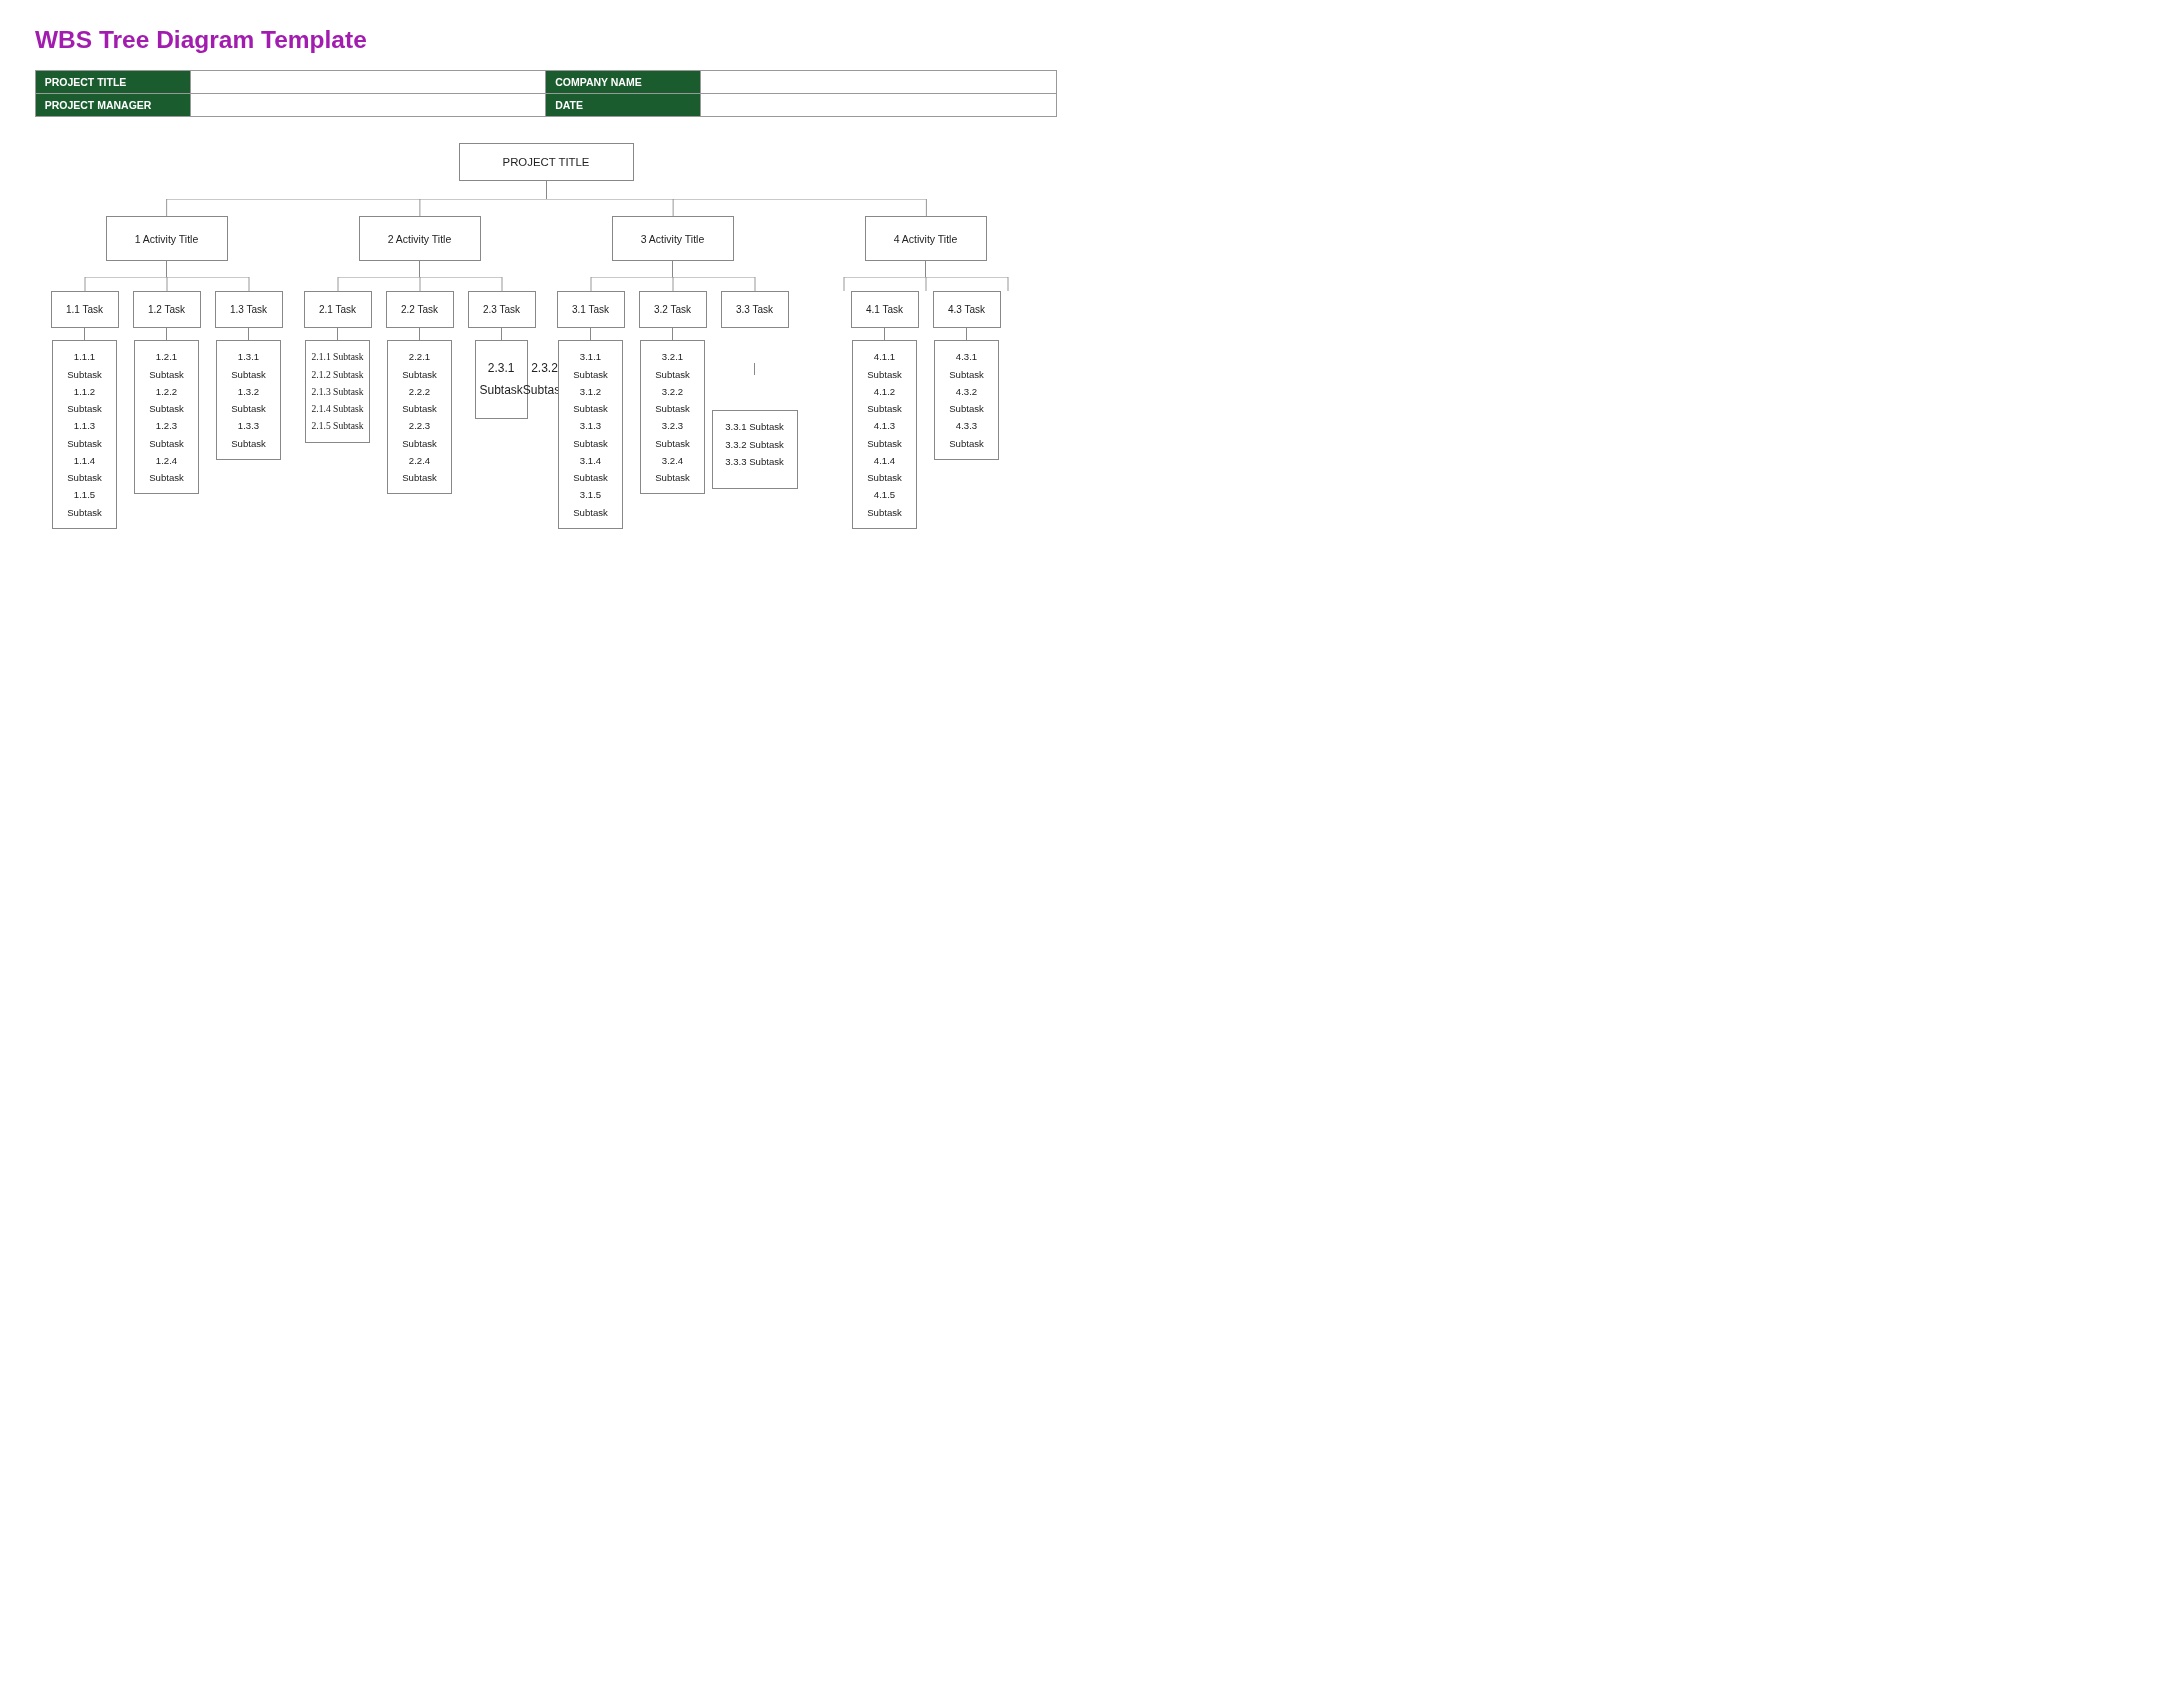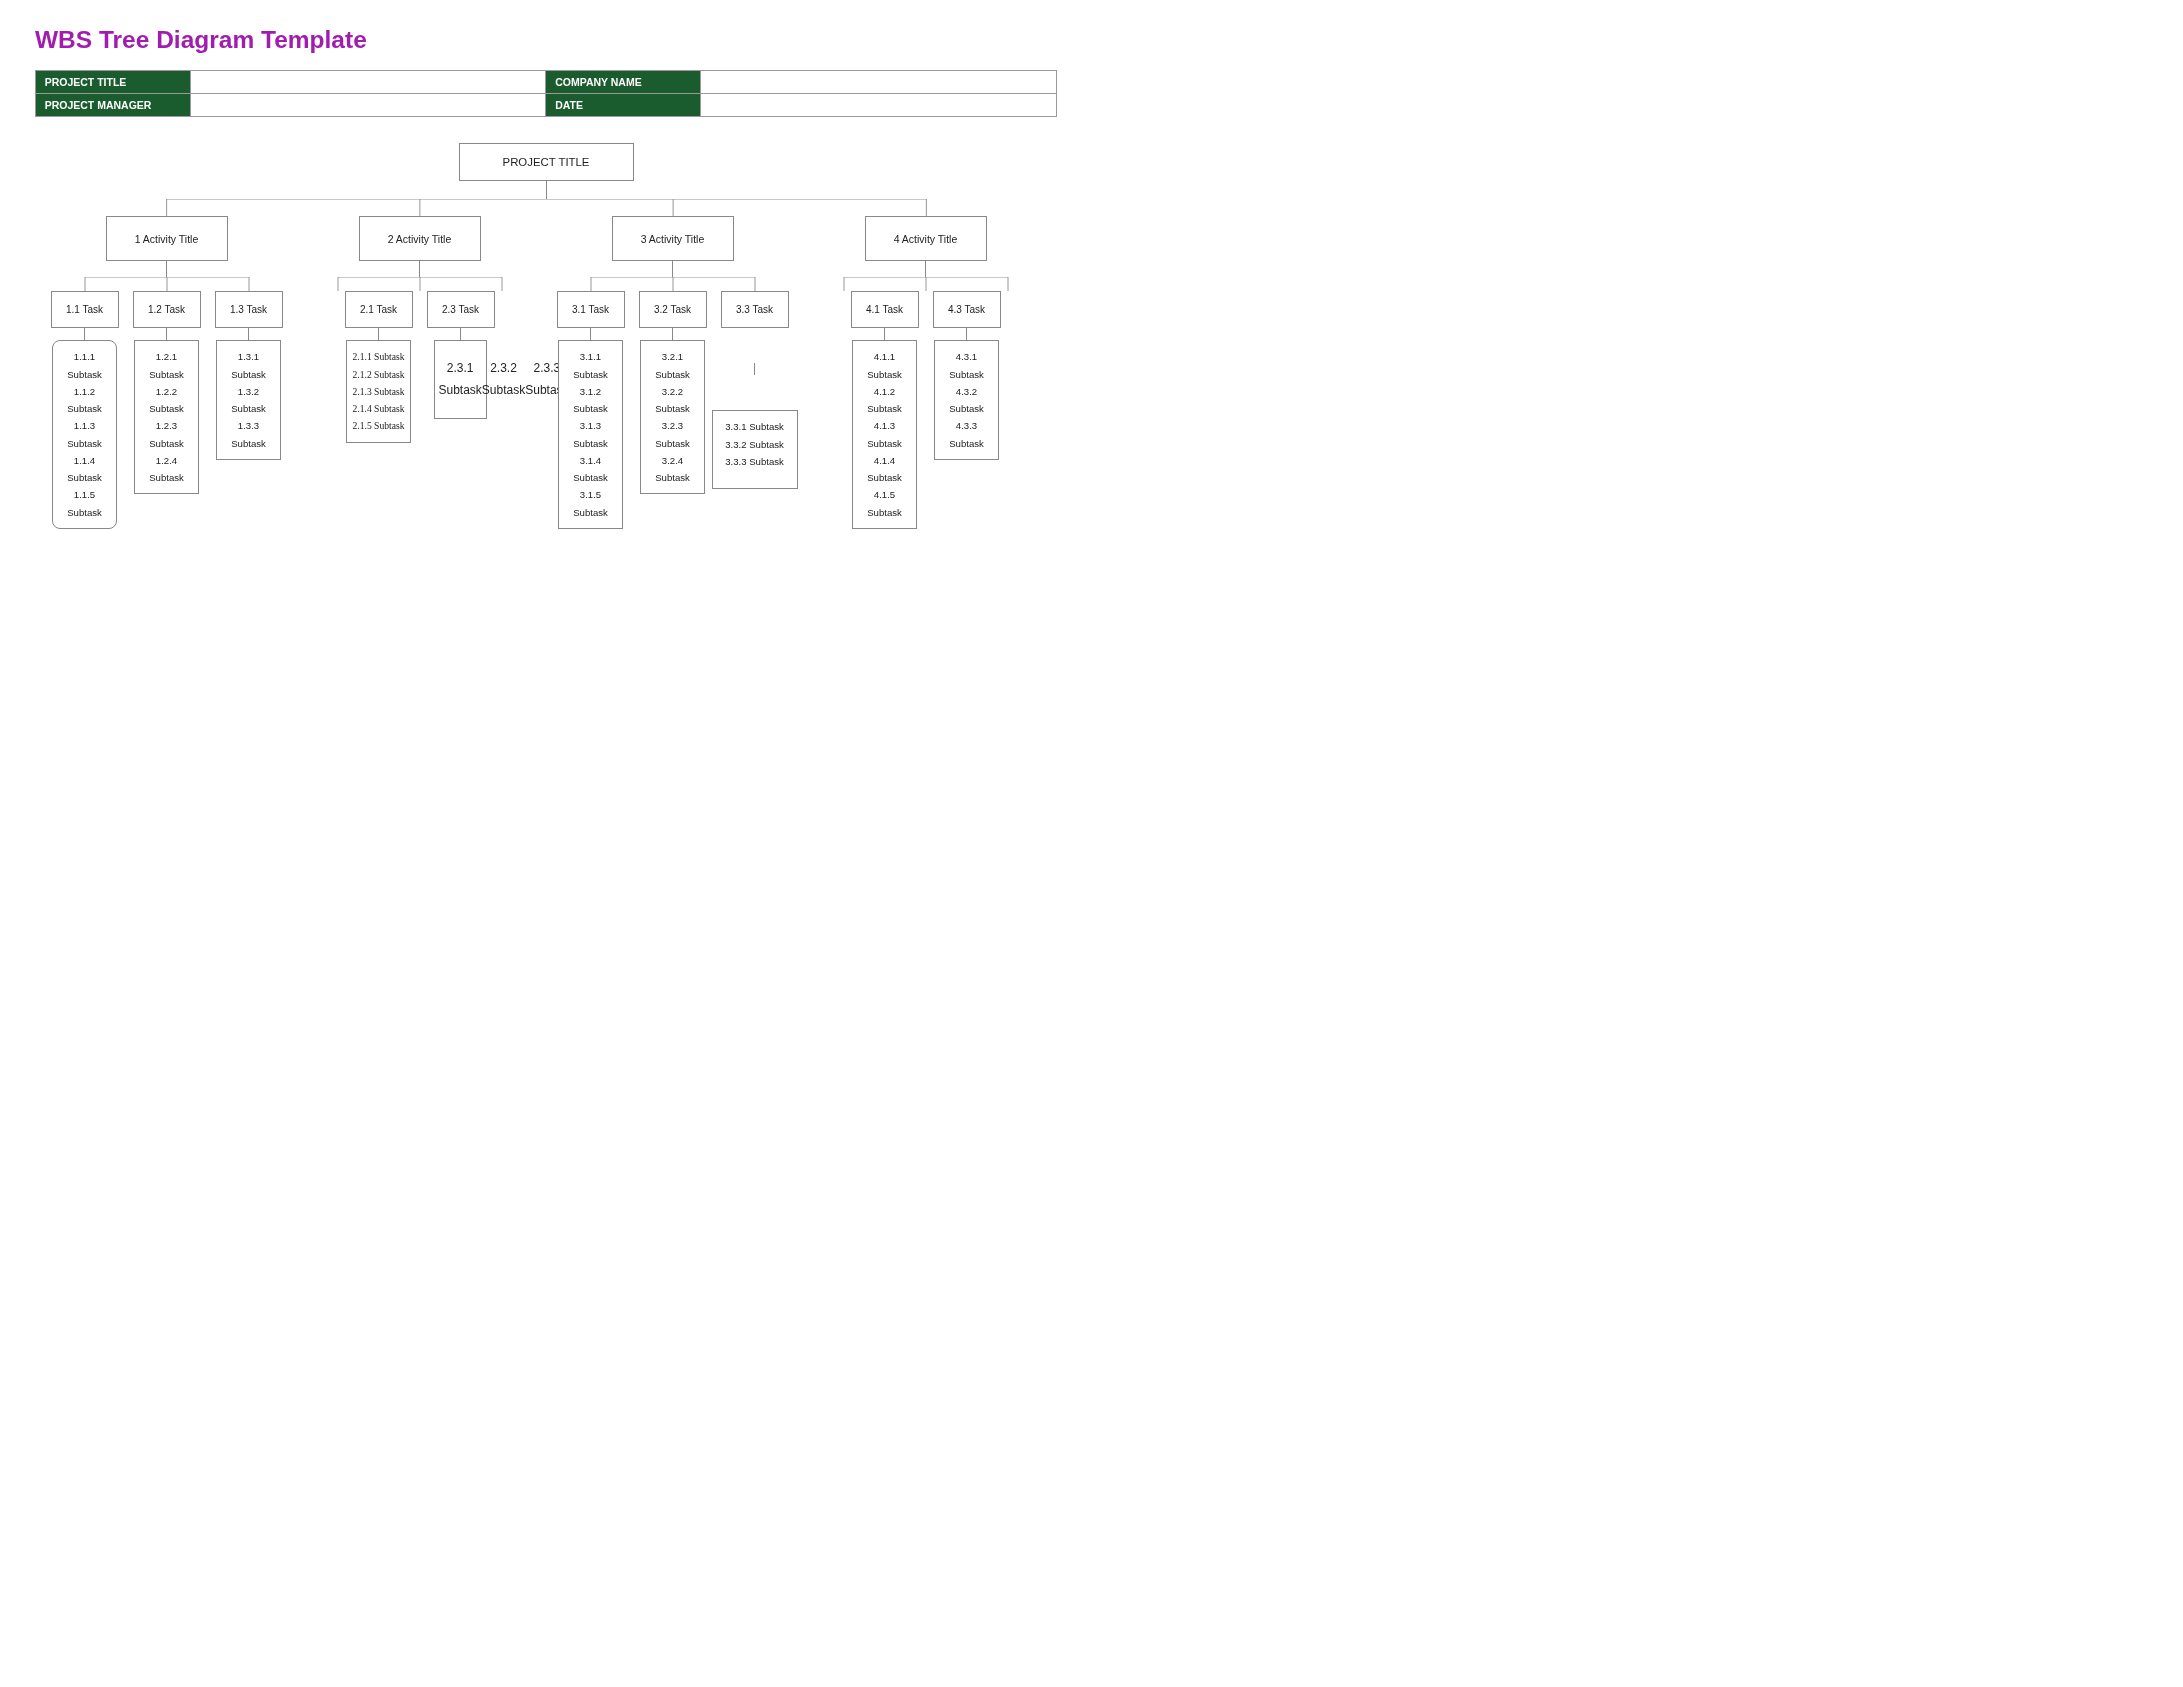--- a/index.html
+++ b/index.html
@@ -109,21 +109,21 @@
           <svg width="246" height="14" style="display: block;" viewBox="0 0 282 16">
             <line x1="47" y1="0" x2="235" y2="0" stroke="#888" stroke-width="1"></line>
             <line x1="47" y1="0" x2="47" y2="16" stroke="#888" stroke-width="1"></line>
             <line x1="141" y1="0" x2="141" y2="16" stroke="#888" stroke-width="1"></line>
             <line x1="235" y1="0" x2="235" y2="16" stroke="#888" stroke-width="1"></line>
           </svg>
           <div style="display: flex; flex-direction: row; align-items: flex-start;">
             <div style="display: flex; flex-direction: column; align-items: center; width: 82px;">
               <div class="box box-task">1.1 Task</div>
               <div class="vl" style="height: 12.2px;"></div>
-              <div class="box" style="width: 65px; min-height: 79px; display: flex; flex-direction: column; align-items: center; justify-content: flex-start; padding: 7px 3.5px; font-size: 9.6px; line-height: 1.8; border-radius: 8px;">
+              <div class="box" style="width: 65px; min-height: 79px; display: flex; flex-direction: column; align-items: center; justify-content: flex-start; padding: 7px 3.5px; font-size: 9.6px; line-height: 1.8;">
                 <div>1.1.1 Subtask</div>
                 <div>1.1.2 Subtask</div>
                 <div>1.1.3 Subtask</div>
                 <div>1.1.4 Subtask</div>
                 <div>1.1.5 Subtask</div>
               </div>
             </div>
             <div style="display: flex; flex-direction: column; align-items: center; width: 82px;">
               <div class="box box-task">1.2 Task</div>
               <div class="vl" style="height: 12.2px;"></div>
@@ -160,20 +160,30 @@
               <div class="vl" style="height: 12.2px;"></div>
               <div class="box" style="width: 65px; min-height: 79px; display: flex; flex-direction: column; align-items: center; justify-content: flex-start; padding: 7px 3.5px; font-size: 9.6px; line-height: 1.8; font-family: Liberation Serif, serif;">
                 <div>2.1.1 Subtask</div>
                 <div>2.1.2 Subtask</div>
                 <div>2.1.3 Subtask</div>
                 <div>2.1.4 Subtask</div>
                 <div>2.1.5 Subtask</div>
               </div>
             </div>
             <div style="display: flex; flex-direction: column; align-items: center; width: 82px;">
+              <div class="box box-task">2.2 Task</div>
+              <div class="vl" style="height: 12.2px;"></div>
+              <div class="box" style="width: 65px; min-height: 79px; display: flex; flex-direction: column; align-items: center; justify-content: flex-start; padding: 7px 3.5px; font-size: 9.6px; line-height: 1.8;">
+                <div>2.2.1 Subtask</div>
+                <div>2.2.2 Subtask</div>
+                <div>2.2.3 Subtask</div>
+                <div>2.2.4 Subtask</div>
+              </div>
+            </div>
+            <div style="display: flex; flex-direction: column; align-items: center; width: 82px;">
               <div class="box box-task">2.3 Task</div>
               <div class="vl" style="height: 12.2px;"></div>
               <div class="box" style="width: 53px; min-height: 79px; display: flex; flex-direction: row; align-items: center; justify-content: flex-start; padding: 7px 3.5px; font-size: 12px; line-height: 1.8;">
                 <div>2.3.1 Subtask</div>
                 <div>2.3.2 Subtask</div>
                 <div>2.3.3 Subtask</div>
               </div>
             </div>
           </div>
         </div>

